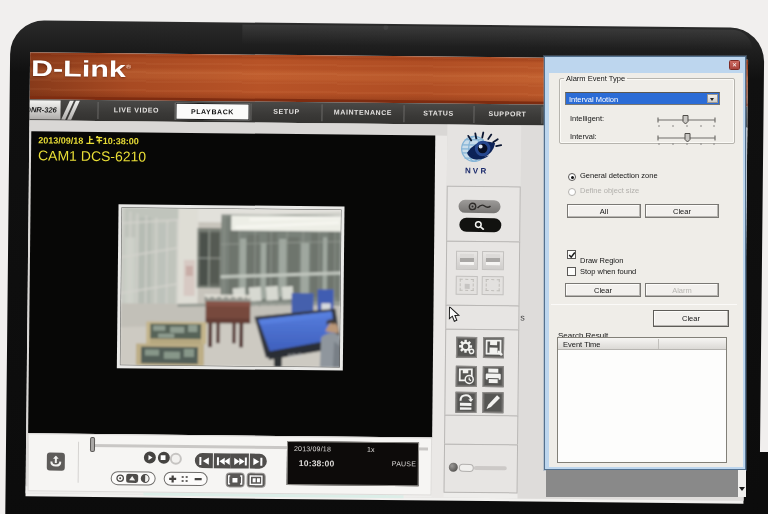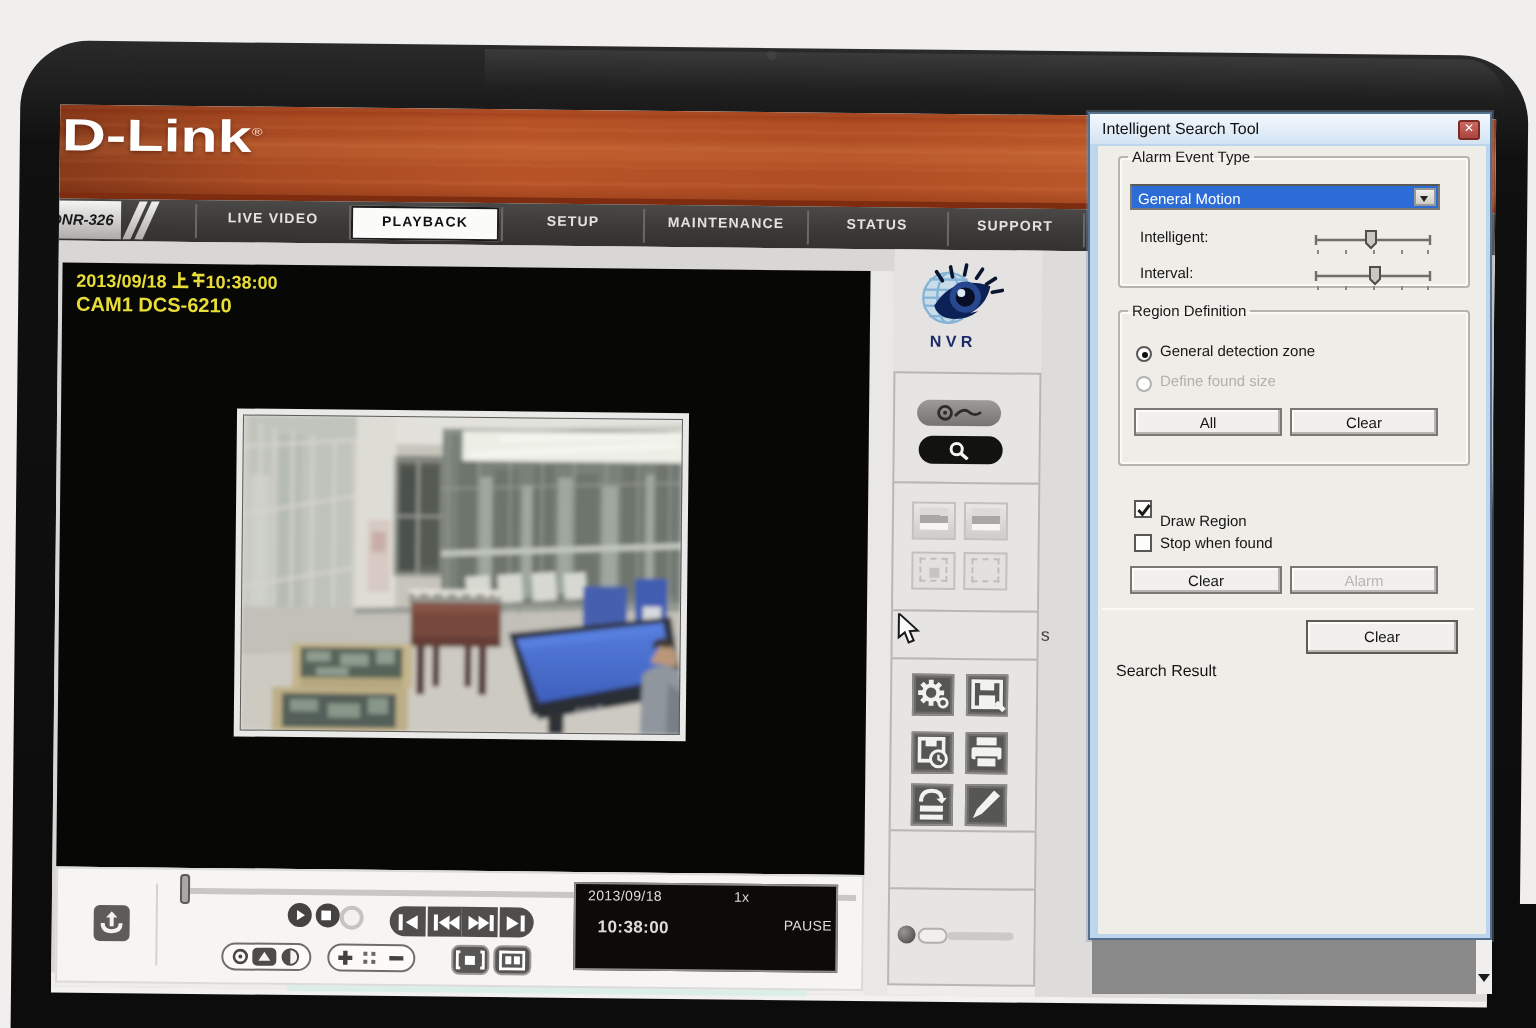--- a/index.html
+++ b/index.html
@@ -25,21 +25,21 @@
 #dnrtx{position:absolute;left:-4px;top:53px;width:40px;font-size:7.5px;font-weight:bold;font-style:italic;color:#191919}
 .stripe{position:absolute;top:48px;width:4px;height:19px;background:linear-gradient(180deg,#f0f0ee,#b0aeac);transform:skewX(-24deg)}
 
 #pagebg{position:absolute;left:0;top:68px;width:718px;height:373px;background:#d9d7d5}
 #navshadow{position:absolute;left:0;top:68px;width:718px;height:10px;background:linear-gradient(180deg,#b3b1af,#d2d0ce)}
 #botwhite{position:absolute;left:0;top:434px;width:718px;height:7px;background:#eeedeb}
 #cyanband{position:absolute;left:118px;top:436px;width:260px;height:6px;background:#dcEEe8}
 
 #vblack{position:absolute;left:2px;top:79px;width:404px;height:302px;background:#070706}
 #ts1{position:absolute;left:9px;top:83px;color:#e8dd36;font-size:9px;font-weight:bold;letter-spacing:0}
-#ts2{position:absolute;left:9px;top:95px;color:#e8dd36;font-size:10px;font-weight:bold}
+#ts2{position:absolute;left:9px;top:95px;color:#e8dd36;font-size:14px;font-weight:normal}
 #vframe{position:absolute;left:90px;top:151px;width:226px;height:164px;background:#e9e9e7}
 
 .sec{position:absolute;left:418px;width:74px;background:#e7e5e3;border:1px solid #b9b7b5}
 .dbtn{position:absolute;width:22px;height:19px;background:linear-gradient(180deg,#e9e7e5,#cfcdcb);border:1px solid #c3c1bf}
 .dbtn:after{content:"";position:absolute;left:3px;top:2px;right:3px;bottom:4px;background:linear-gradient(180deg,#dcdad8 0 35%,#a9a7a5 35% 70%,#f6f5f3 70%)}
 .dbtn b{position:absolute;left:9px;bottom:5px;width:3px;height:4px;background:#8a8886}
 .dbtn2{position:absolute;width:22px;height:19px;background:#e3e1df;border:1px solid #c3c1bf}
 .dbtn2:after{content:"";position:absolute;left:3px;top:2px;right:3px;bottom:3px;border:1.5px dashed #c0beba}
 .dbtn2 b{position:absolute;left:8px;top:7px;width:5px;height:5px;background:#c6c4c2}
 .cir{position:absolute;width:12px;height:12px;border-radius:50%;background:#454341}
@@ -446,70 +446,72 @@
       <div class="ttx" style="left:268px;top:390px">2013/09/18</div>
       <div class="ttx" style="left:341px;top:390px">1x</div>
       <div class="ttx" style="left:273px;top:403px;font-size:8.5px;font-weight:bold">10:38:00</div>
       <div class="ttx" style="left:366px;top:404px">PAUSE</div>
       <div style="position:absolute;left:493px;top:255px;font-size:9px;color:#444">s</div>
     </div>
   </div>
 
   <div class="abs" style="left:759px;top:452px;width:9px;height:62px;background:#0c0c0c"></div>
   <div id="dlg">
-    <div id="dtitle">Intelligent Search Tool</div>
     <div id="dx">✕</div>
     <div id="dface"></div>
       <div id="dcont">
       <fieldset class="grp" style="left:14px;top:17px;width:176px;height:70px">
           <legend>Alarm Event Type</legend>
         </fieldset>
       <div id="combo">
-          <span>General Motion</span>
+          <span>Interval Motion</span>
           <div id="cbtn">
             <div id="carr"></div>
           </div>
         </div>
       <div class="lbl" style="left:25px;top:57px">Intelligent:</div>
       <div class="lbl" style="left:25px;top:75px">Interval:</div>
       <svg style="position:absolute;left:111px;top:56px" width="62" height="34" viewBox="0 0 62 34">
         <g stroke="#706e6a" stroke-width="1.2">
           <path d="M2 7 h57M2 4.5v5M59 4.5v5M30 4.5v5"></path>
           <path d="M2 25 h57M2 22.5v5M59 22.5v5M31 22.5v5"></path>
         </g>
         <g stroke="#8a8886" stroke-width="1">
             <path d="M3 12v2M17 12v2M31 12v2M45 12v2M58 12v2M3 30v2M17 30v2M31 30v2M45 30v2M58 30v2"></path>
           </g>
         <g fill="#c9c7c3" stroke="#504e4a" stroke-width="1">
             <path d="M27 2.5 h5 v6 l-2.5 2.5 l-2.5 -2.5 z"></path>
             <path d="M29 20.5 h5 v6 l-2.5 2.5 l-2.5 -2.5 z"></path>
           </g>
       </svg>
-      <fieldset class="grp" style="left:14px;top:94px;width:176px;height:82px">
-          <legend>Region Definition</legend>
-        </fieldset>
       <div class="radio" style="left:23px;top:115.5px">
           <div class="rdot"></div>
         </div>
       <div class="lbl" style="left:35px;top:114px">General detection zone</div>
       <div class="radio" style="left:23px;top:130.5px;border-color:#b4b2ae"></div>
-      <div class="lbl" style="left:35px;top:129px;color:#b2b0ac">Define found size</div>
+      <div class="lbl" style="left:35px;top:129px;color:#b2b0ac">Define object size</div>
       <div class="btn" style="left:22px;top:147px;width:74px">All</div>
       <div class="btn" style="left:100px;top:147px;width:74px">Clear</div>
       <div class="chk" style="left:22px;top:193px">
           <svg width="8" height="8" viewBox="0 0 8 8">
             <path d="M1.2 4 L3.2 6.2 L6.8 1.5" stroke="#1a1a1a" stroke-width="1.5" fill="none"></path>
           </svg>
         </div>
       <div class="lbl" style="left:35px;top:199px">Draw Region</div>
       <div class="chk" style="left:22px;top:210px"></div>
       <div class="lbl" style="left:35px;top:210px">Stop when found</div>
       <div class="btn" style="left:20px;top:226px;width:76px">Clear</div>
       <div class="btn" style="left:100px;top:226px;width:74px;color:#b8b6b2">Alarm</div>
       <div style="position:absolute;left:6px;top:247px;width:186px;height:1px;background:#b2b0ac;border-bottom:1px solid #fbfaf8"></div>
       <div style="position:absolute;left:13px;top:274px;font-size:8px;color:#141414">Search Result</div>
       <div class="btn" style="left:108px;top:253px;width:76px;height:17px;line-height:15px;border:1.5px solid #5e5c58">Clear</div>
+      <div id="list">
+        <div id="lhead">
+            <span>Event Time</span>
+            <div id="lhdiv"></div>
+          </div>
+      </div>
     </div>
   </div>
   <div class="abs" style="left:546px;top:470px;width:192px;height:27px;background:#898989"></div>
   <div class="abs" style="left:738px;top:470px;width:8px;height:27px;background:#f0efed"></div>
   <div class="abs" style="left:739px;top:487px;width:0;height:0;border:3px solid transparent;border-top:4px solid #1a1a1a"></div>
 </div>
 
 </body></html>

